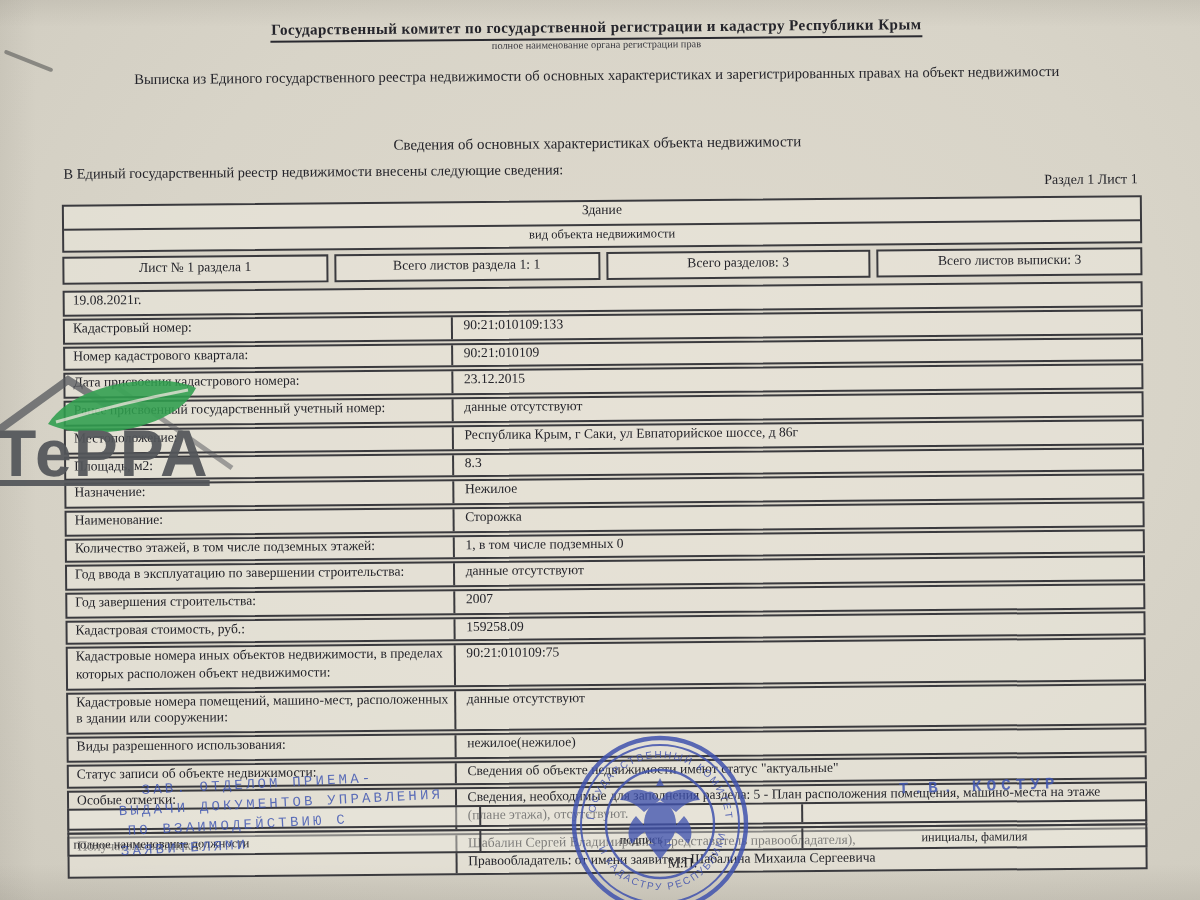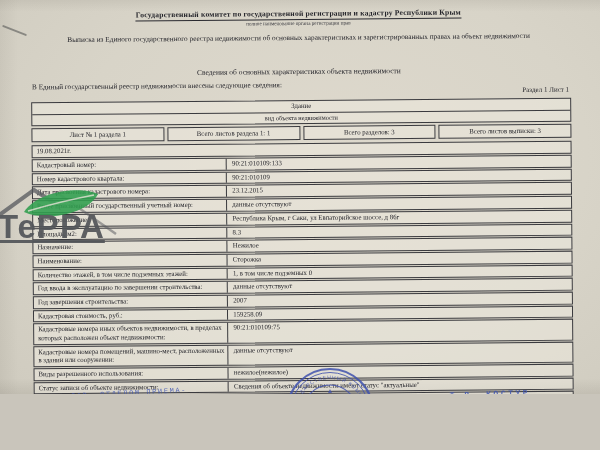--- a/index.html
+++ b/index.html
@@ -1,17 +1,17 @@
 <!DOCTYPE html>
 <html><head>
 <meta charset="utf-8">
 <style>
   html,body{margin:0;padding:0;width:600px;height:450px;overflow:hidden;
     font-family:"Liberation Serif",serif;background:#c9c5bb;}
-  .paper{position:absolute;inset:0;width:600px;height:394px;overflow:hidden;
+  .paper{position:absolute;inset:0;width:600px;height:450px;overflow:hidden;
     background:
       radial-gradient(ellipse at 55% 40%, #ded9cd 0%, #d8d4c8 55%, #cfcbbf 100%);}
   .paper::before{content:"";position:absolute;inset:0;pointer-events:none;
     background:linear-gradient(180deg, rgba(90,85,75,.10) 0%, rgba(0,0,0,0) 3%),
                linear-gradient(0deg, rgba(90,85,75,.12) 0%, rgba(0,0,0,0) 4%),
                linear-gradient(90deg, rgba(90,85,75,.08) 0%, rgba(0,0,0,0) 3%);}
   .doc{position:absolute;inset:0;transform:rotate(-0.5deg);color:#25252b;}
   .penmark{position:absolute;left:3px;top:27px;width:26px;height:2px;background:#6a6a66;
     transform:rotate(22deg);border-radius:2px;opacity:.7;}
 

